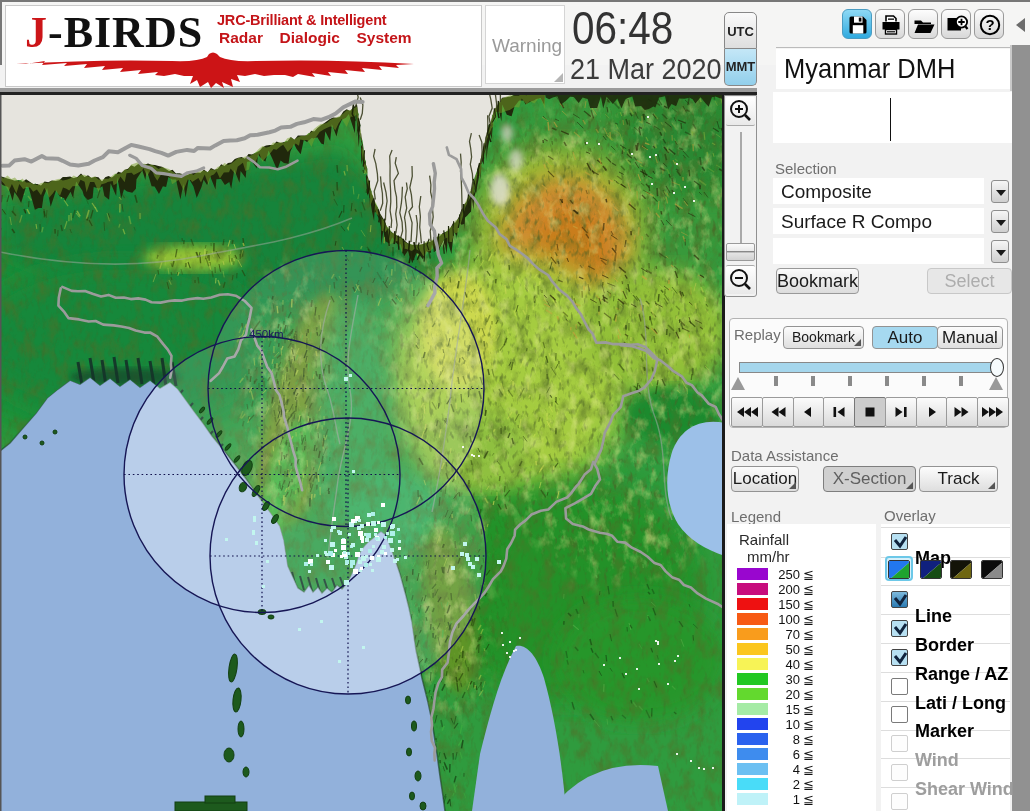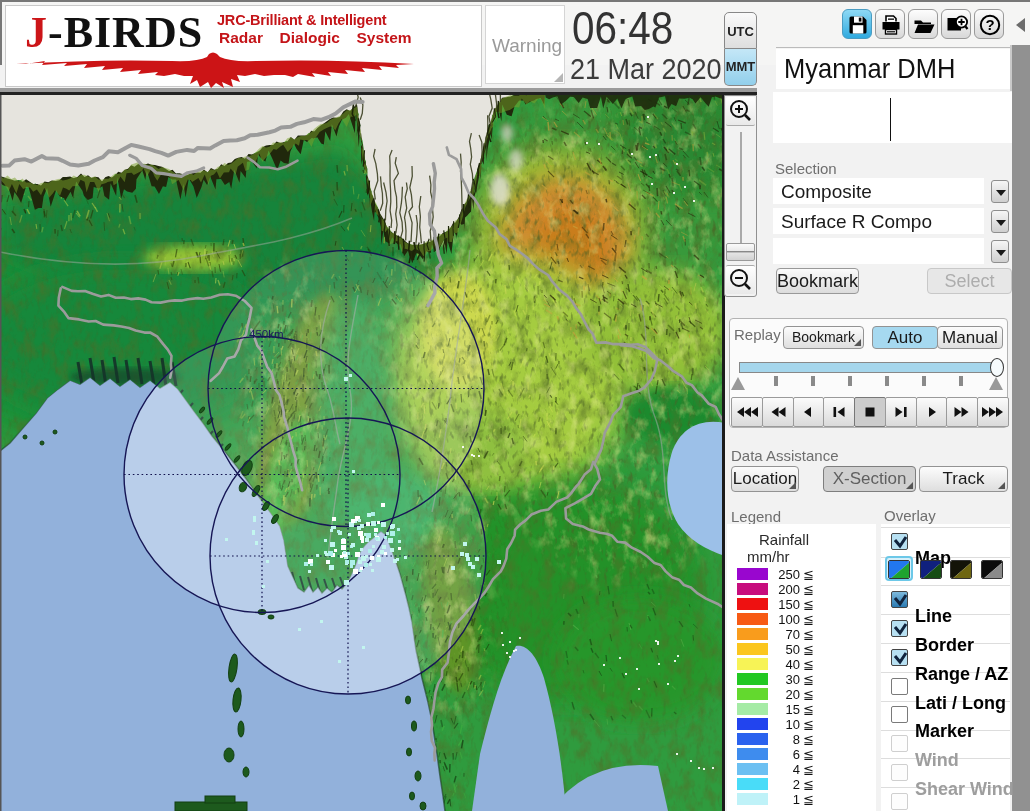--- a/index.html
+++ b/index.html
@@ -71,25 +71,25 @@
 #sliderthumb { position:absolute; left:990px; top:358px; width:14px; height:19px; background:#f6fbfd; border:1.5px solid #333; border-radius:50%; }
 .ticksq { position:absolute; top:376px; width:4px; height:10px; background:#8a8a8a; }
 .ticktri { position:absolute; top:377px; width:0; height:0; border-left:7px solid transparent; border-right:7px solid transparent; border-bottom:13px solid #999; }
 #playrow { position:absolute; left:731px; top:397px; width:277px; height:30px; display:flex; }
 .pb { flex:1; border:1px solid #9a9a9a; border-radius:2px; margin-right:-1px; background:linear-gradient(#fbfbfb,#dadada); position:relative; }
 .pb.pressed { background:#cccccc; border-color:#777; }
 .pb svg { position:absolute; left:50%; top:50%; transform:translate(-50%,-50%); }
 #dalbl { left:731px; top:447px; }
 #locbtn { left:731px; top:466px; width:68px; height:26px; font-size:17px; line-height:24px; }
 #xsecbtn { left:823px; top:466px; width:93px; height:26px; font-size:17px; line-height:24px; background:#d0d0d0; border-color:#7e7e7e; color:#5f5f5f; }
-#trackbtn { left:919px; top:466px; width:89px; height:26px; font-size:17px; line-height:24px; }
+#trackbtn { left:919px; top:466px; width:79px; height:26px; font-size:17px; line-height:24px; }
 #legendlbl { left:731px; top:508px; }
 #overlaylbl { left:884px; top:507px; }
 #legendpanel { position:absolute; left:727px; top:524px; width:149px; height:287px; background:#fff; }
-#rainlbl1 { position:absolute; left:32px; top:7px; font-size:15px; color:#2a2a2a; }
+#rainlbl1 { position:absolute; left:12px; top:7px; font-size:15px; color:#2a2a2a; }
 #rainlbl2 { position:absolute; left:20px; top:24px; font-size:15px; color:#2a2a2a; }
 .sw { position:absolute; left:10px; width:31px; height:12px; }
 .swnum { position:absolute; width:65px; text-align:right; font-size:13px; color:#111; }
 .swle { position:absolute; left:76px; font-size:13px; color:#111; }
 #overlaypanel { position:absolute; left:881px; top:524px; width:129px; height:287px; background:#fff; }
 .ovsep { position:absolute; left:0; width:129px; height:1px; background:#ddd; }
 .cb { position:absolute; left:10px; width:17px; height:17px; border:1px solid #7a7a7a; border-radius:2px; background:#fff; }
 .cb.on { background:#b7e0f2; border-color:#444; }
 .cb.on svg { position:absolute; left:1px; top:1px; }
 .cb.dis { border-color:#cfcfcf; background:#fdfdfd; }

